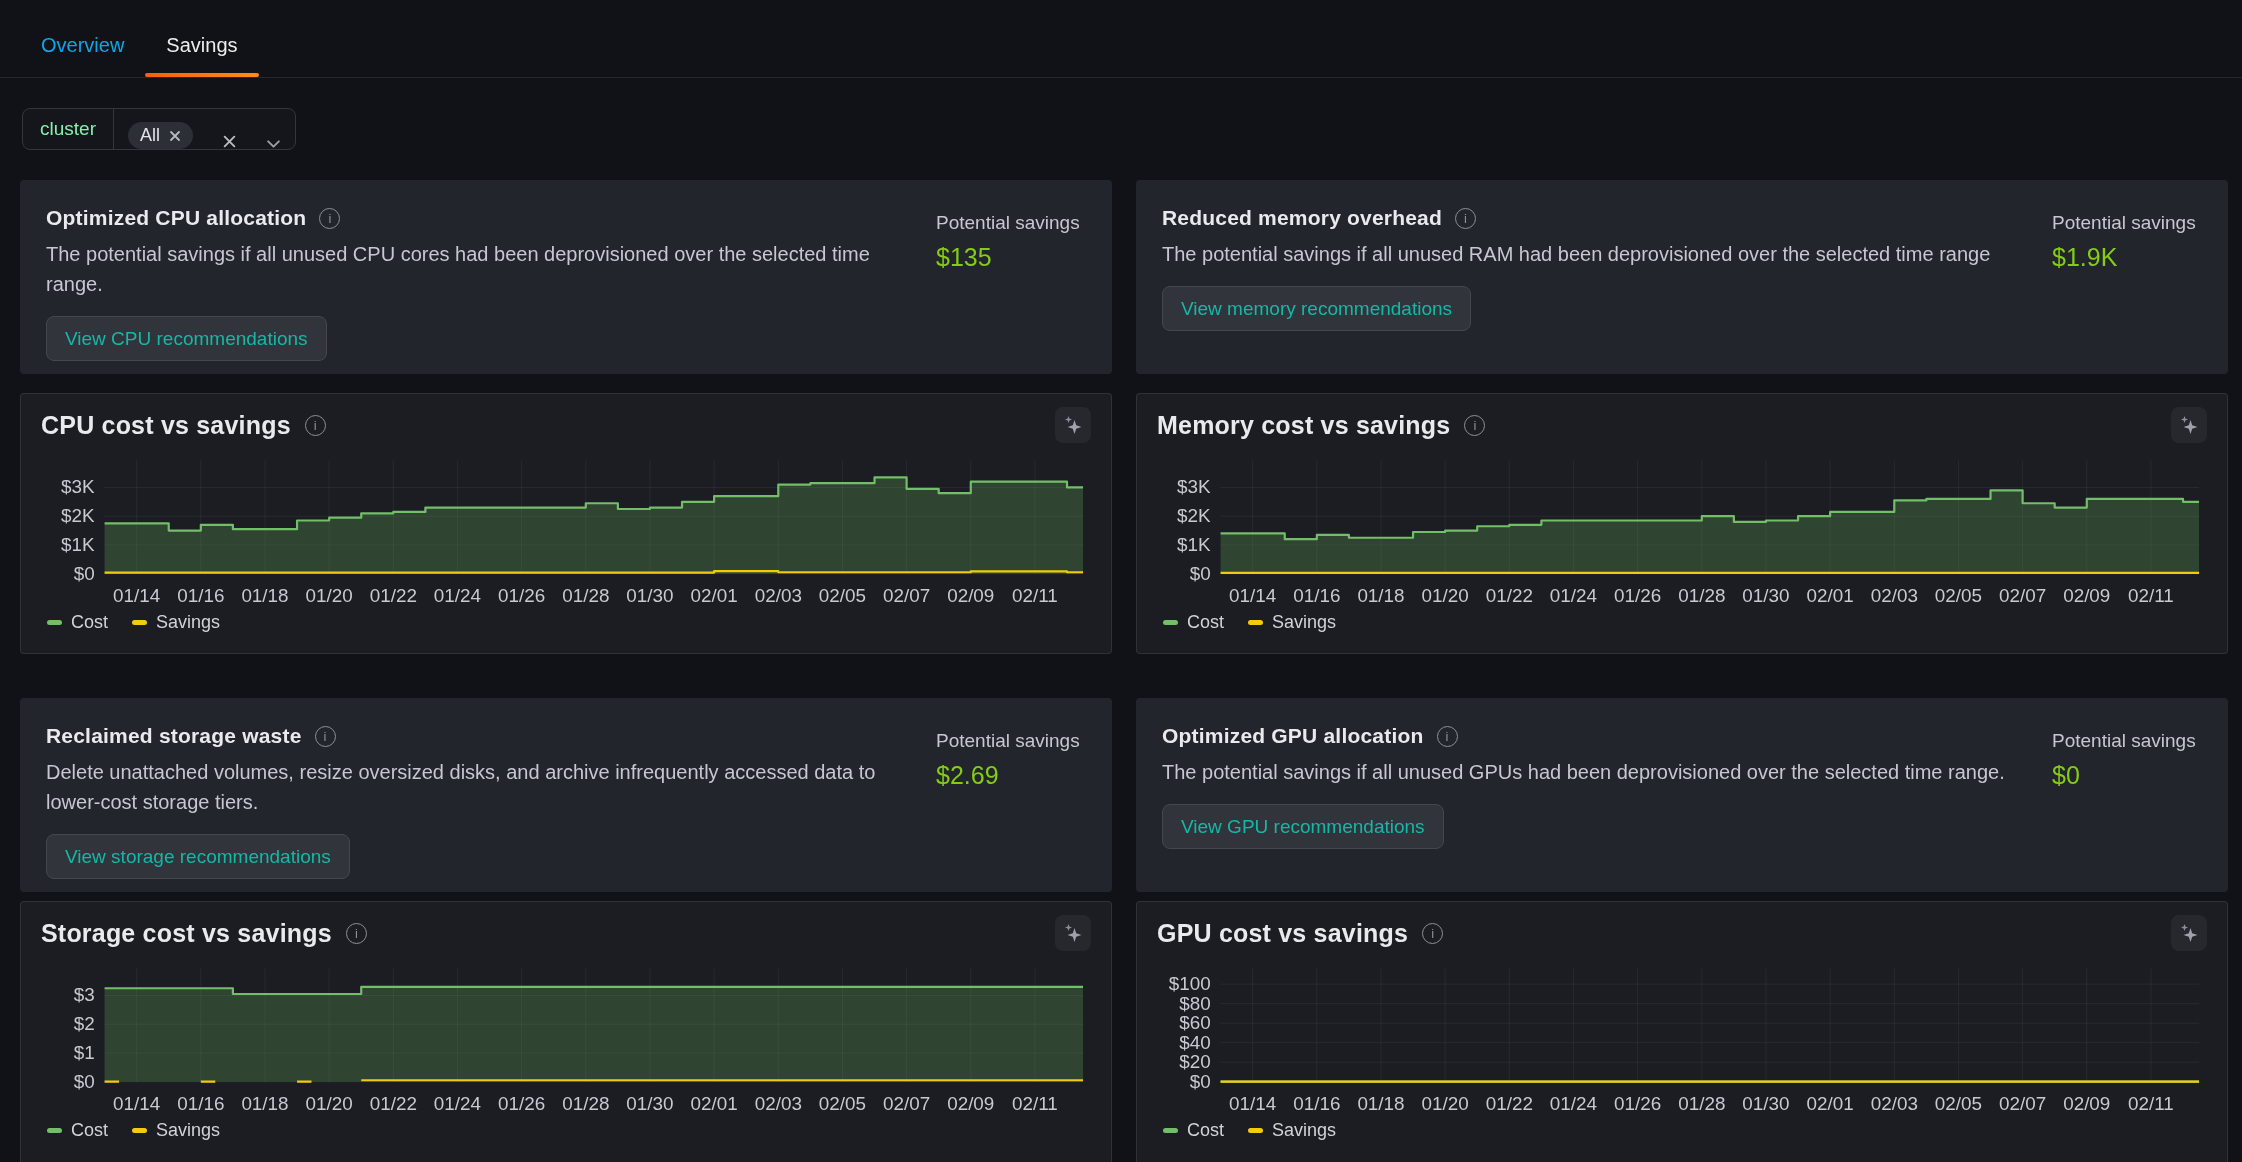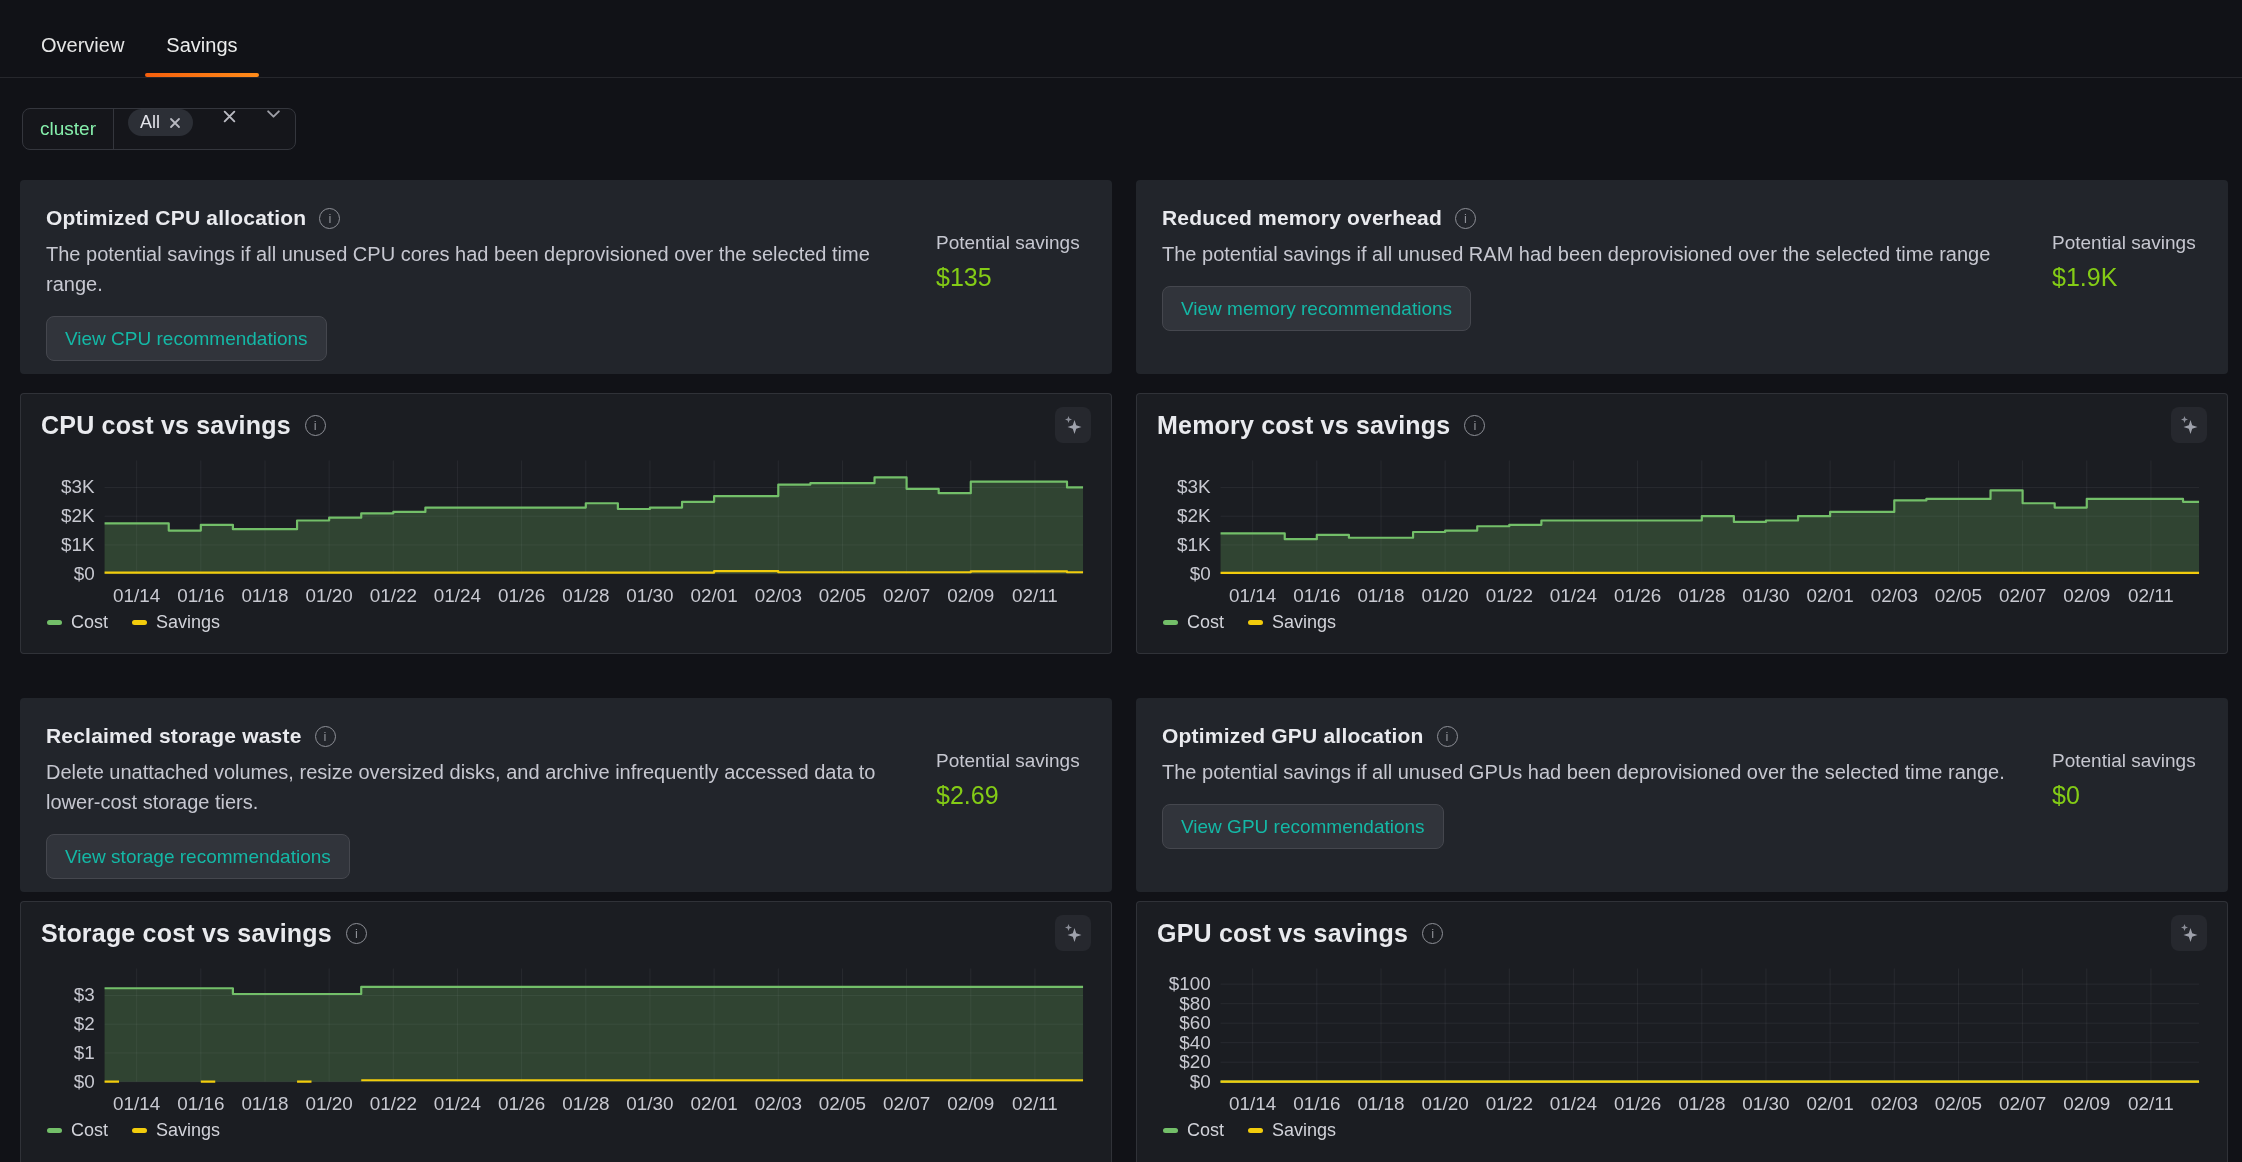--- a/index.html
+++ b/index.html
@@ -10,38 +10,38 @@
     color:#ccccdc;
     -webkit-font-smoothing:antialiased;
   }
   
   .tabbar{
     display:flex;align-items:stretch;height:78px;
     border-bottom:1px solid #26272c;padding-left:20px;box-sizing:border-box;
   }
   .tab{
     display:flex;align-items:center;padding:0 21px;margin-top:14px;
-    font-size:20px;color:#e5e5e5;cursor:pointer;position:relative;
+    font-size:20px;color:#0ea5e9;cursor:pointer;position:relative;
   }
   .tab.active{color:#eceded;font-weight:500;}
   .tab.active::after{
     content:"";position:absolute;left:0;right:0;bottom:0;height:4px;
     background:linear-gradient(90deg,#f55f0d,#ff8c1a);border-radius:2px;
   }
   
   .filterbar{margin:30px 0 0 22px;display:flex;}
   .filter-group{
     display:inline-flex;align-items:stretch;height:40px;
     border:1px solid #34363d;border-radius:8px;overflow:hidden;background:#15161b;
   }
   .filter-key{
     display:flex;align-items:center;padding:0 17px;font-size:19px;color:#86efac;
     border-right:1px solid #34363d;cursor:pointer;
   }
-  .filter-values{display:flex;align-items:flex-start;padding:0 14px;gap:29px;cursor:pointer;}
+  .filter-values{display:flex;align-items:flex-end;padding:0 14px;gap:29px;cursor:pointer;}
   .chip{
     display:inline-flex;align-items:center;gap:9px;height:27px;padding:0 12px;
     background:#2c2f36;border-radius:14px;font-size:18px;color:#e3e4ea;cursor:pointer;
   }
   .icon-x{stroke:#b9bac2;stroke-width:1.8;stroke-linecap:round;}
   .icon-chev{stroke:#9d9ea6;stroke-width:1.8;fill:none;stroke-linecap:round;stroke-linejoin:round;}
   
   .rows{padding:30px 14px 0 20px;}
   .row{display:grid;grid-template-columns:1fr 1fr;column-gap:24px;}
   .row.r1{margin-bottom:19px;}
@@ -60,21 +60,21 @@
     display:inline-flex;align-items:center;justify-content:center;flex-shrink:0;
     font-size:13px;color:#8e9097;font-style:normal;cursor:pointer;line-height:1;
   }
   .card-desc{margin-top:9px;font-size:20px;line-height:30px;color:#c6c7d0;max-width:880px;}
   .card-btn{
     margin-top:17px;display:inline-block;background:#31343b;border:1px solid #45474e;
     border-radius:8px;padding:0 18px;height:45px;line-height:43px;
     font-size:19px;font-weight:500;color:#14b8a6;cursor:pointer;
     font-family:inherit;
   }
-  .card-side{margin-left:auto;flex-shrink:0;padding-top:6px;min-width:150px;margin-top:20px;}
+  .card-side{margin-left:auto;flex-shrink:0;padding-top:6px;min-width:150px;}
   .side-label{font-size:19px;color:#c6c7d0;}
   .side-value{margin-top:9px;font-size:25px;color:#84cc16;}
   
   .chart-panel{
     background:#1b1d22;border:1px solid rgba(204,204,220,0.12);border-radius:4px;
     box-sizing:border-box;height:261px;padding:12px 20px 8px 20px;
   }
   .row.r4 .chart-panel{height:268px;}
   .chart-header{display:flex;align-items:center;gap:14px;height:38px;}
   .chart-title{font-size:25px;font-weight:700;color:#e9eaee;letter-spacing:.2px;}

